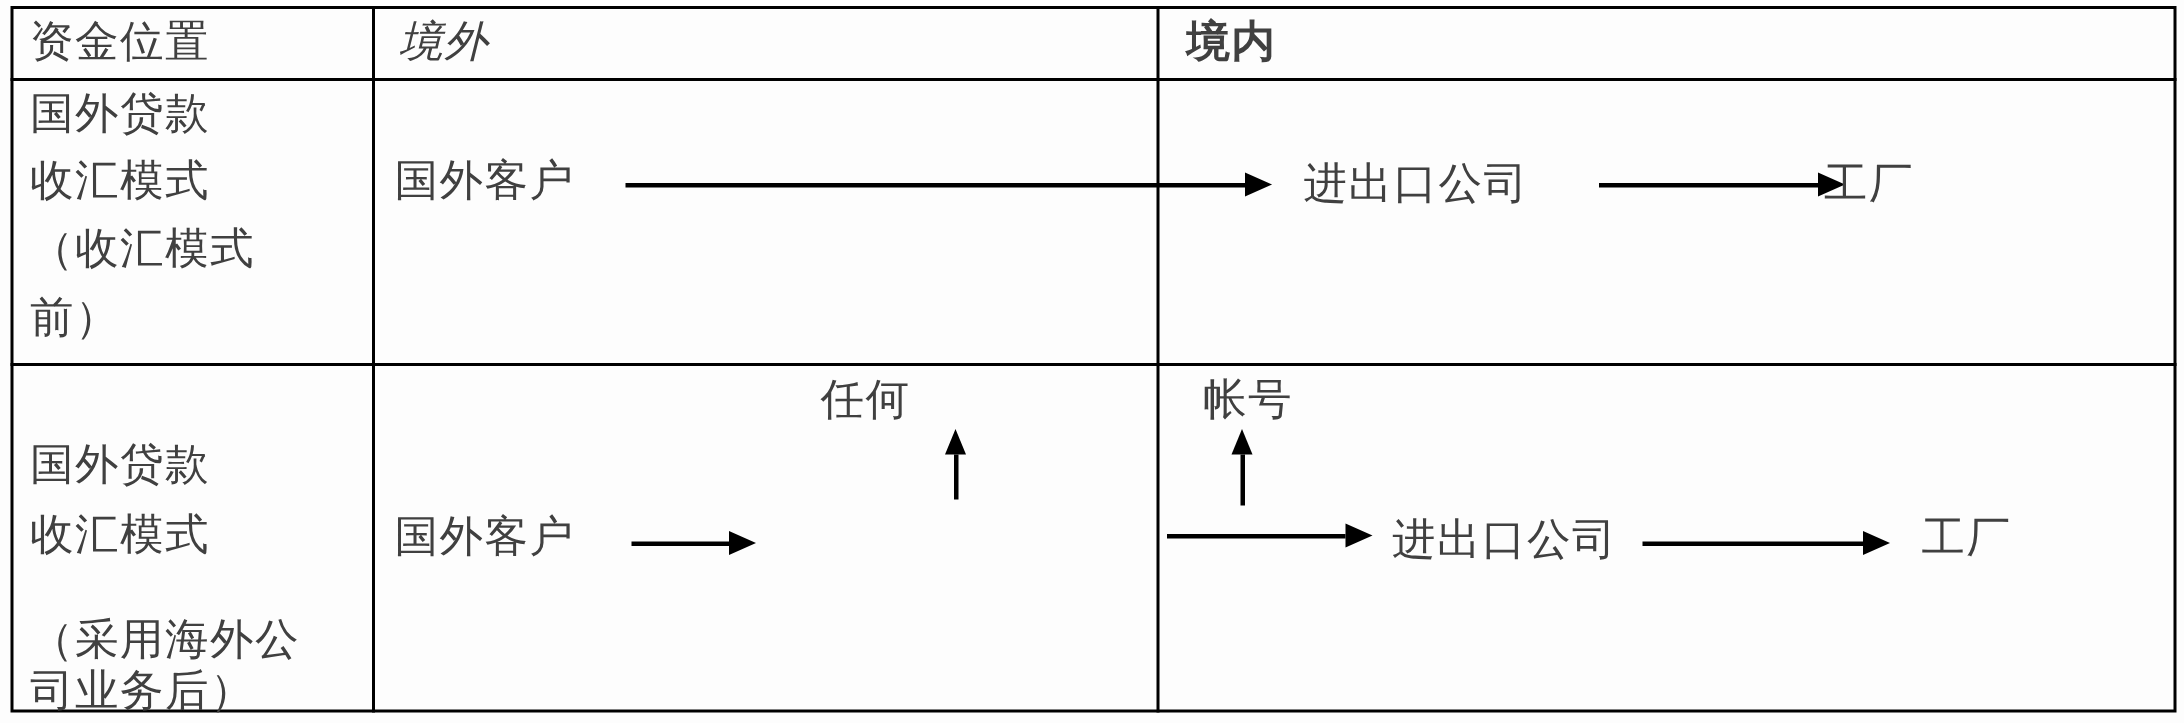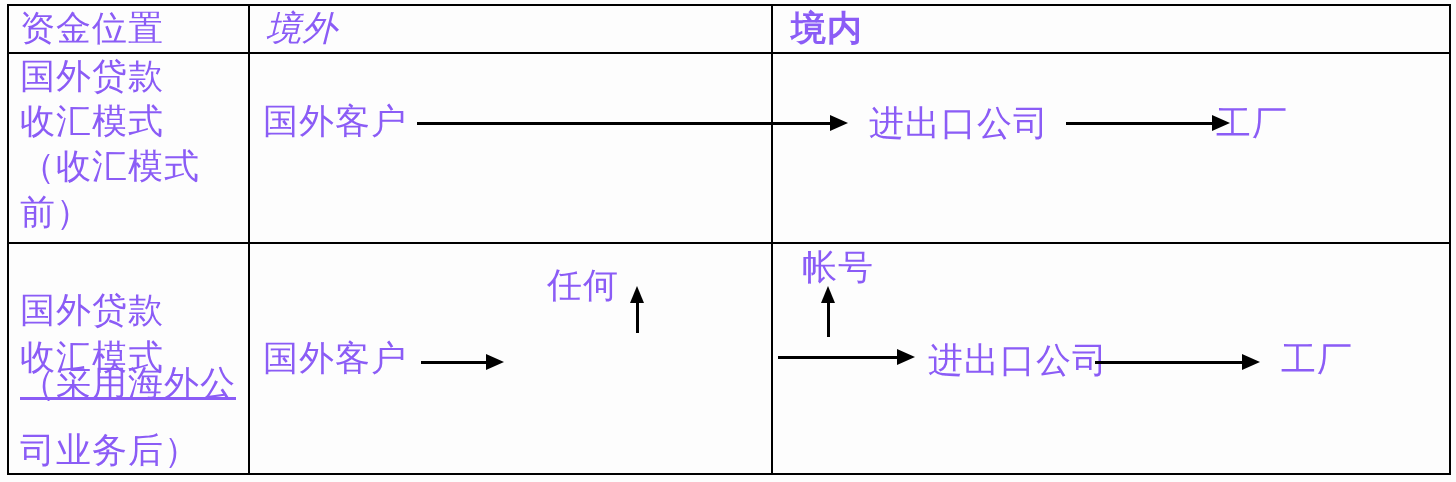--- a/index.html
+++ b/index.html
@@ -33,25 +33,25 @@
   .hline {
     position: absolute;
     left: 7px;
     width: 1444px;
     height: 2px;
     background: #000000;
   }
   
   .txt {
     position: absolute;
-    font-size: 35px;
+    font-size: 29px;
     line-height: 31px;
     letter-spacing: 1px;
     white-space: nowrap;
-    color: #8b5cf6;
+    color: #404040;
   }
   
   .arrow-r {
     position: absolute;
     height: 3px;
     background: #000000;
   }
   .arrow-r::after {
     content: "";
     position: absolute;
@@ -100,27 +100,27 @@
   <div class="txt" style="left:20px; top:197px;">前）</div>
 
   <div class="txt" style="left:263px; top:106px;">国外客户</div>
   <div class="arrow-r" style="left:417px; top:122px; width:413px;"></div>
   <div class="txt" style="left:869px; top:108px;">进出口公司</div>
   <div class="arrow-r" style="left:1066px; top:122px; width:146px;"></div>
   <div class="txt" style="left:1216px; top:108px;">工厂</div>
 
   <div class="txt" style="left:20px; top:295px;">国外贷款</div>
   <div class="txt" style="left:20px; top:342px;">收汇模式</div>
-  <div class="txt" style="left:20px; top:368px;text-decoration:underline;">（采用海外公</div>
-  <div class="txt" style="left:20px; top:435px;">司业务后）</div>
+  <div class="txt" style="left:20px; top:412px;">（采用海外公</div>
+  <div class="txt" style="left:20px; top:446px;">司业务后）</div>
 
   <div class="txt" style="left:263px; top:343px;">国外客户</div>
   <div class="arrow-r" style="left:421px; top:361px; width:65px;"></div>
 
-  <div class="txt" style="left:547px; top:270px;">任何</div>
+  <div class="txt" style="left:547px; top:252px;">任何</div>
   <div class="arrow-u" style="left:636px; top:303px; height:30px;"></div>
 
   <div class="txt" style="left:802px; top:252px;">帐号</div>
   <div class="arrow-u" style="left:827px; top:303px; height:34px;"></div>
 
   <div class="arrow-r" style="left:778px; top:356px; width:119px;"></div>
   <div class="txt" style="left:928px; top:345px;">进出口公司</div>
   <div class="arrow-r" style="left:1095px; top:361px; width:147px;"></div>
   <div class="txt" style="left:1281px; top:344px;">工厂</div>
 

